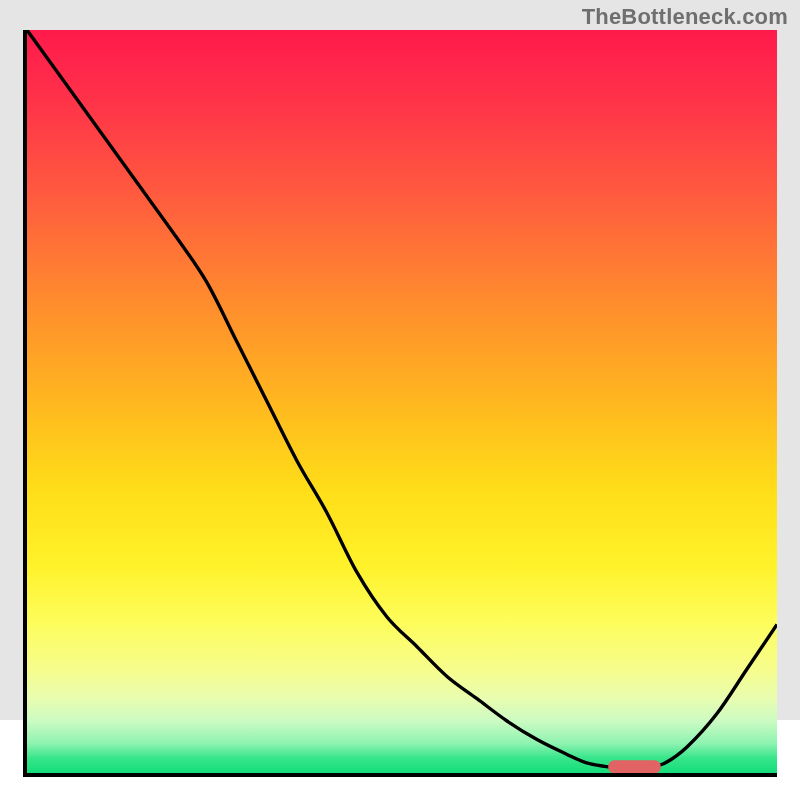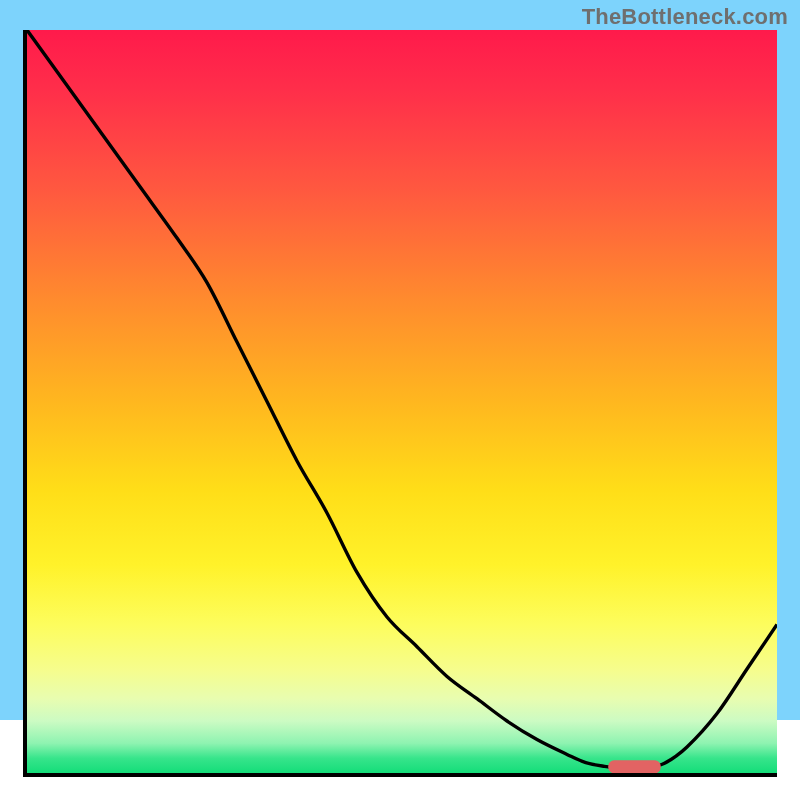--- a/index.html
+++ b/index.html
@@ -1,21 +1,21 @@
 <!DOCTYPE html>
 <html><head>
 <meta charset="utf-8">
 <style>
   * { margin: 0; padding: 0; box-sizing: border-box; }
   html, body { width: 800px; height: 800px; overflow: hidden; background: #fff; }
   .frame {
     position: relative;
     width: 800px;
     height: 720px;
-    background: #7dd3fc;
+    background: #e5e5e5;
   }
   .watermark {
     position: absolute;
     top: 4px;
     right: 12px;
     font-family: Arial, Helvetica, sans-serif;
     font-size: 22px;
     font-weight: 600;
     color: #6f6f6f;
     letter-spacing: 0.2px;

